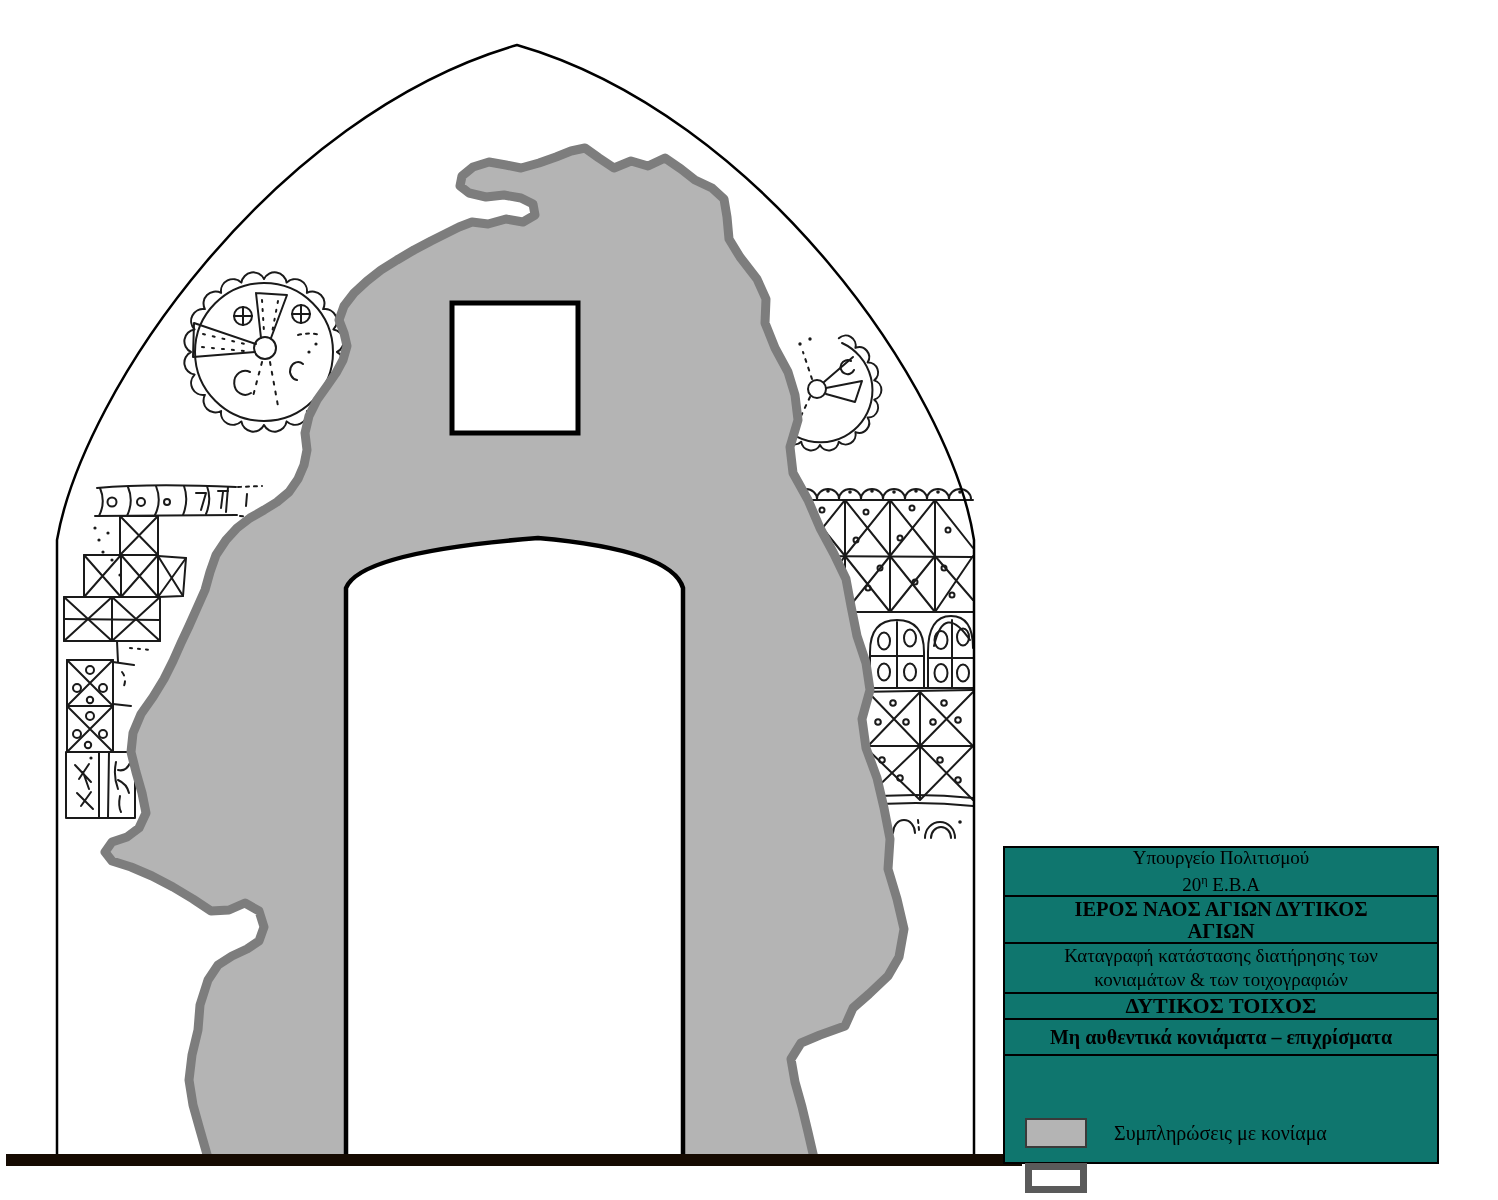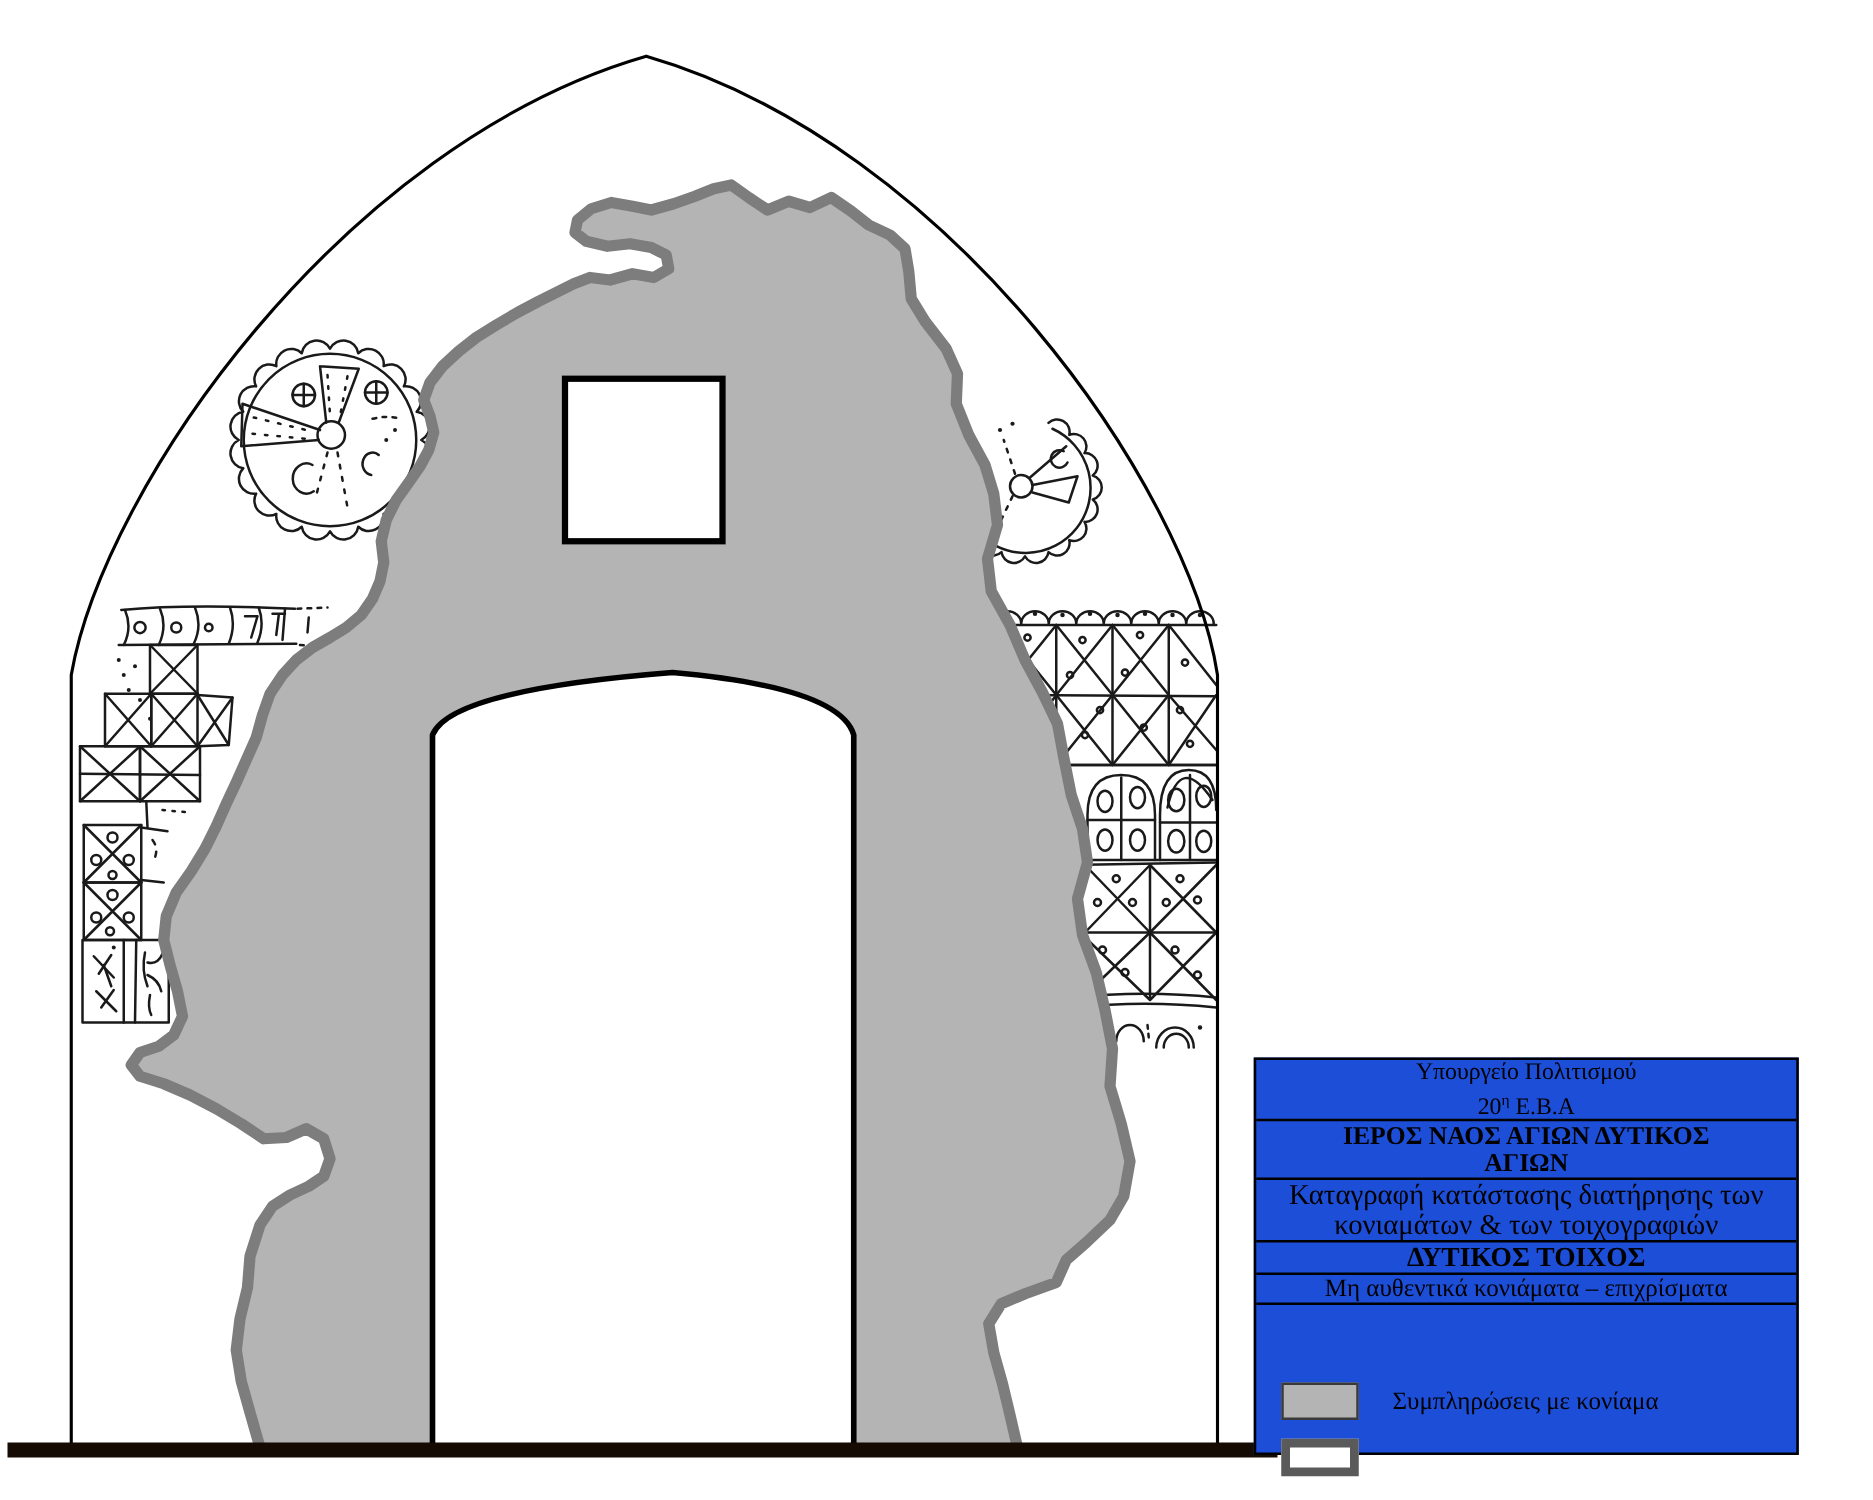--- a/index.html
+++ b/index.html
@@ -3,30 +3,30 @@
 <meta charset="utf-8">
 <style>
   html,body{margin:0;padding:0;background:#fff;}
   #stage{position:relative;width:1498px;height:1200px;background:var(--background,#fff);overflow:hidden;
          font-family:"Liberation Serif", serif;}
   svg{position:absolute;left:0;top:0;}
   .sketch{stroke:var(--ink,#1a1a1a);fill:none;stroke-width:2;stroke-linecap:round;stroke-linejoin:round;}
   .sketch .dot{fill:var(--ink,#1a1a1a);stroke:none;}
   
   #title-block{position:absolute;left:1003px;top:846px;width:436px;height:318px;
-     border:2px solid #000;background:#1d4ed8;box-sizing:border-box;}
+     border:2px solid #000;background:#0f766e;box-sizing:border-box;}
   .tb-row{border-bottom:2px solid #000;text-align:center;box-sizing:border-box;
      display:flex;flex-direction:column;justify-content:center;}
   .tb-row:last-child{border-bottom:none;margin-top:44px;}
   .tb-line{white-space:nowrap;}
   #tb-r1{height:49px;font-size:19px;line-height:23px;}
   #tb-r2{height:47px;font-size:20.5px;line-height:22px;font-weight:bold;}
-  #tb-r3{height:50px;font-size:23px;line-height:24px;}
+  #tb-r3{height:50px;font-size:19px;line-height:24px;}
   #tb-r4{height:26px;font-size:22px;font-weight:bold;}
-  #tb-r5{height:24px;font-size:20px;font-weight:normal;}
+  #tb-r5{height:36px;font-size:20px;font-weight:bold;}
   #tb-legend{flex:1;display:block;text-align:left;padding:18px 0 0 20px;}
   .legend-item{display:flex;align-items:center;margin-bottom:15px;}
   .legend-swatch{width:62px;height:30px;box-sizing:border-box;margin-right:27px;flex:0 0 auto;}
   .swatch-gray{background:var(--mortar-fill,#b4b4b4);border:2px solid var(--swatch-border,#3a3a3a);}
   .swatch-outline{background:#fff;border:7px solid var(--legend-outline,#5a5a5a);}
   .legend-label{font-size:20px;}
   sup{font-size:0.65em;}
 </style>
 </head>
 <body>

